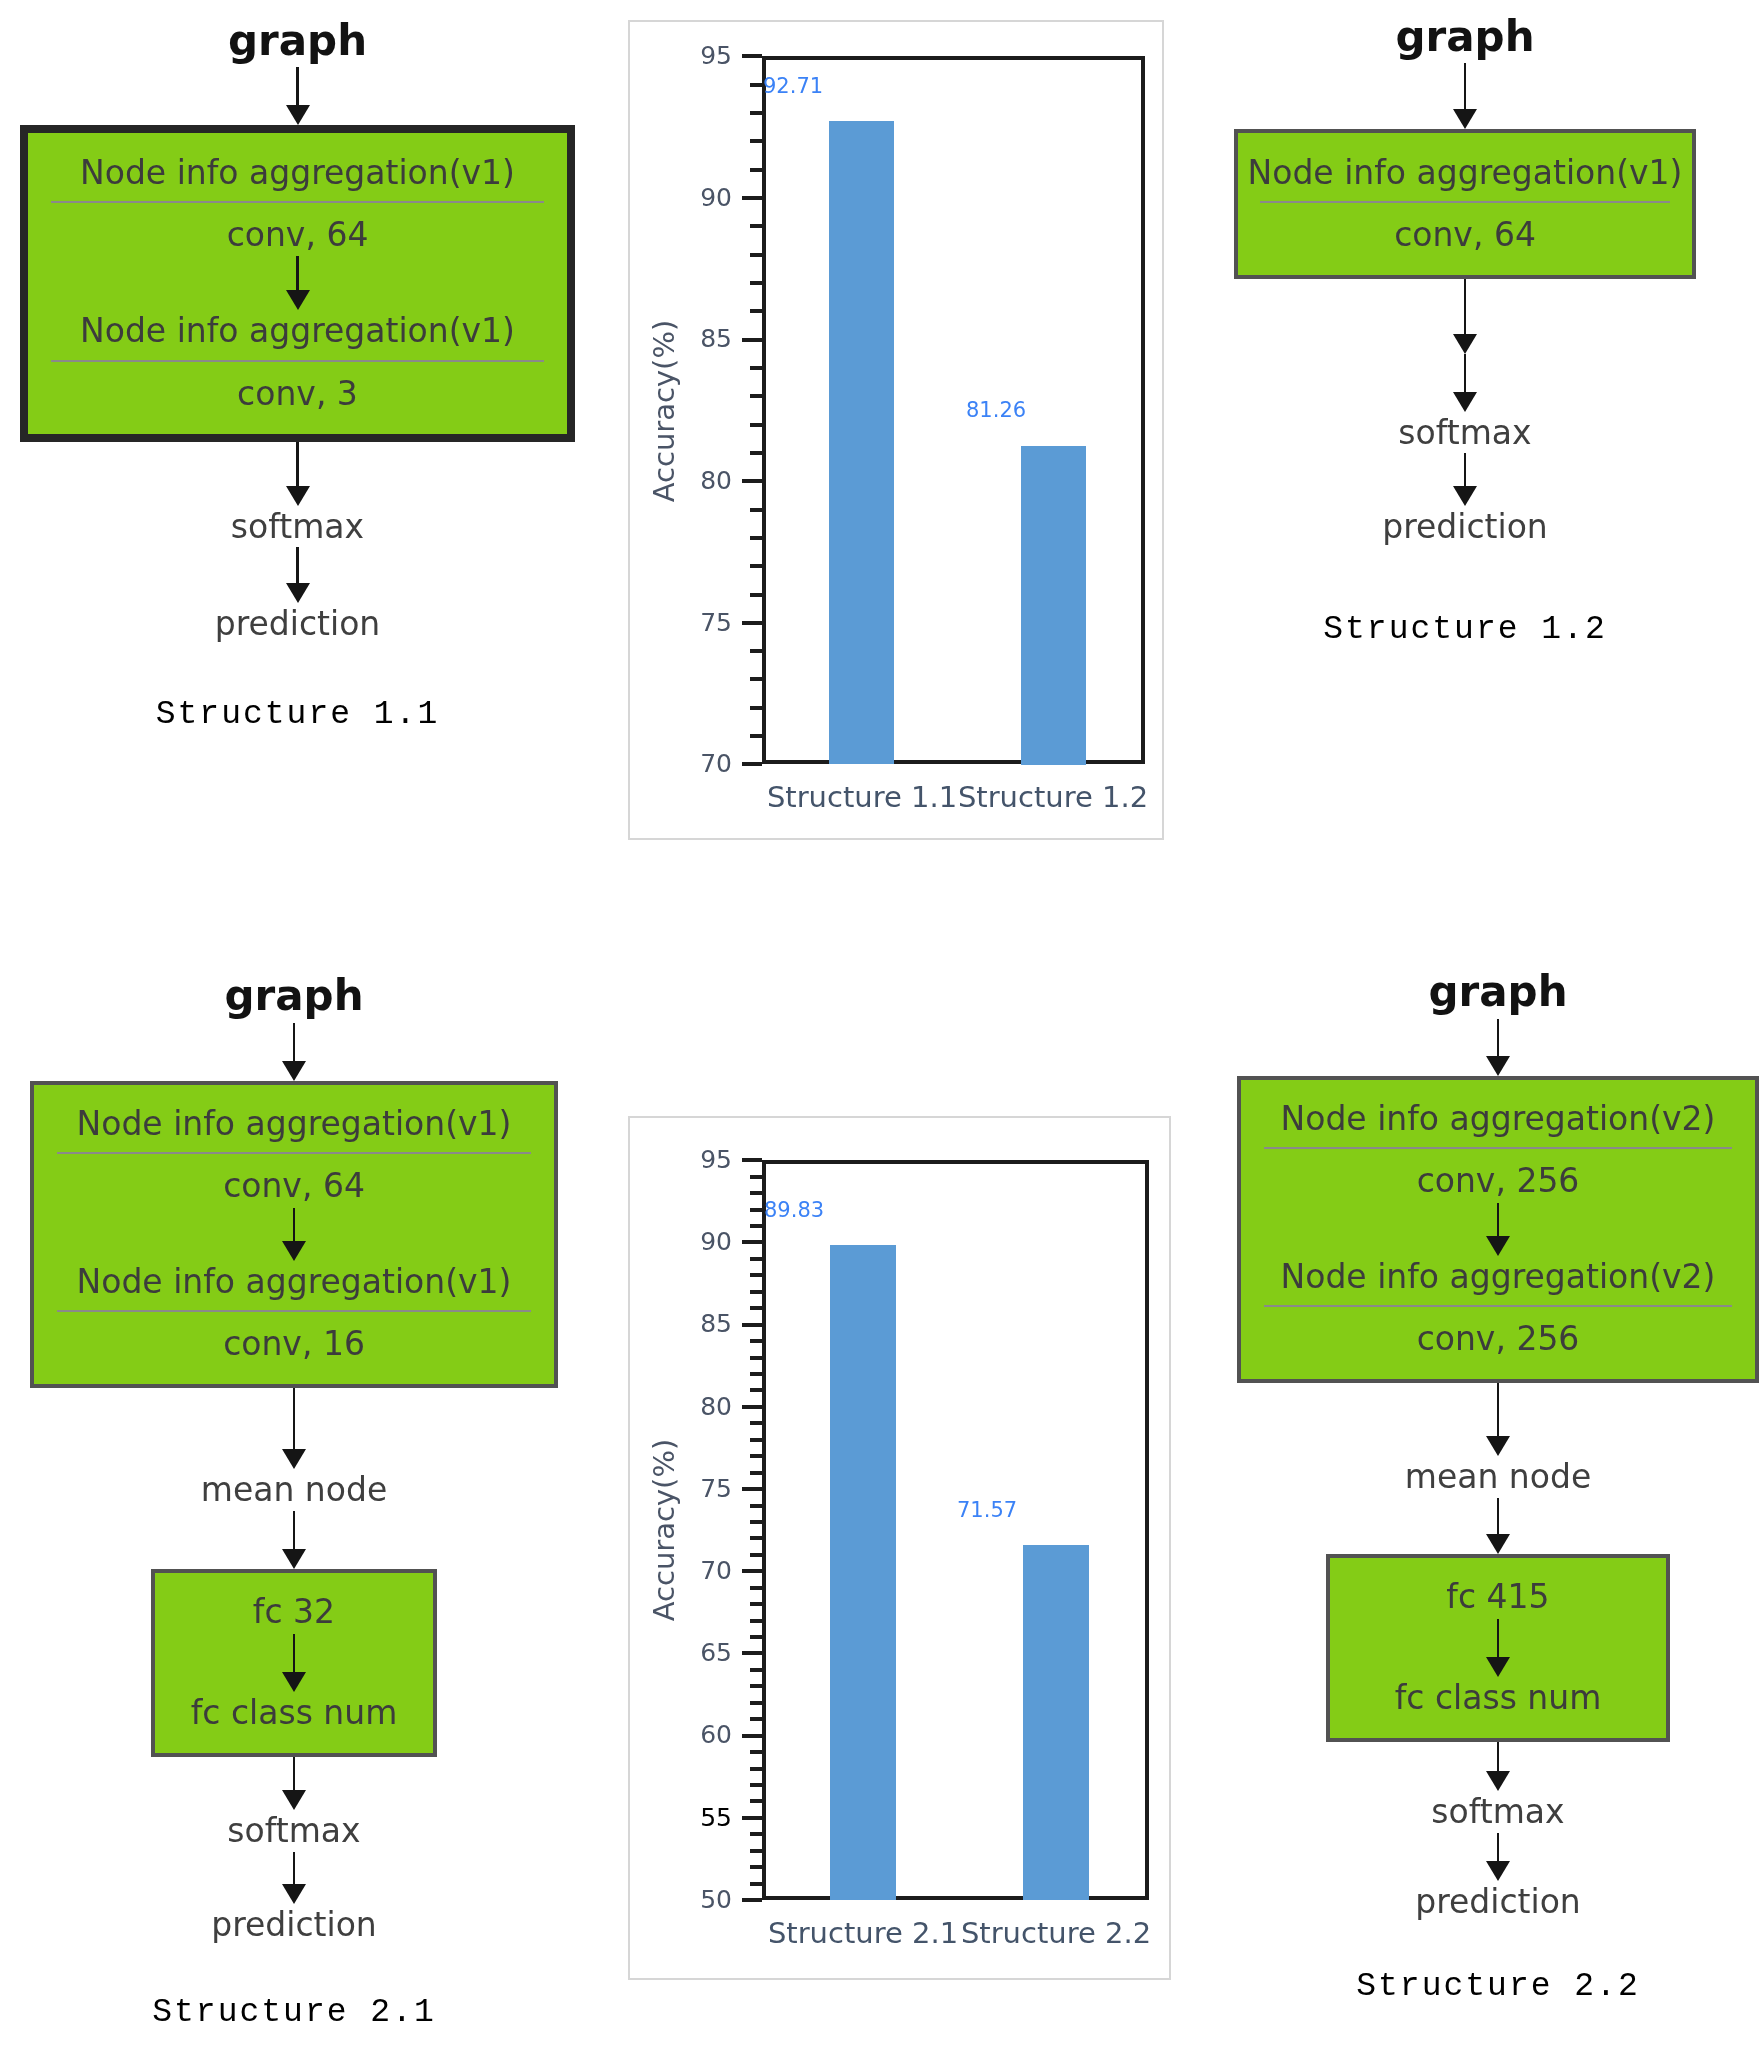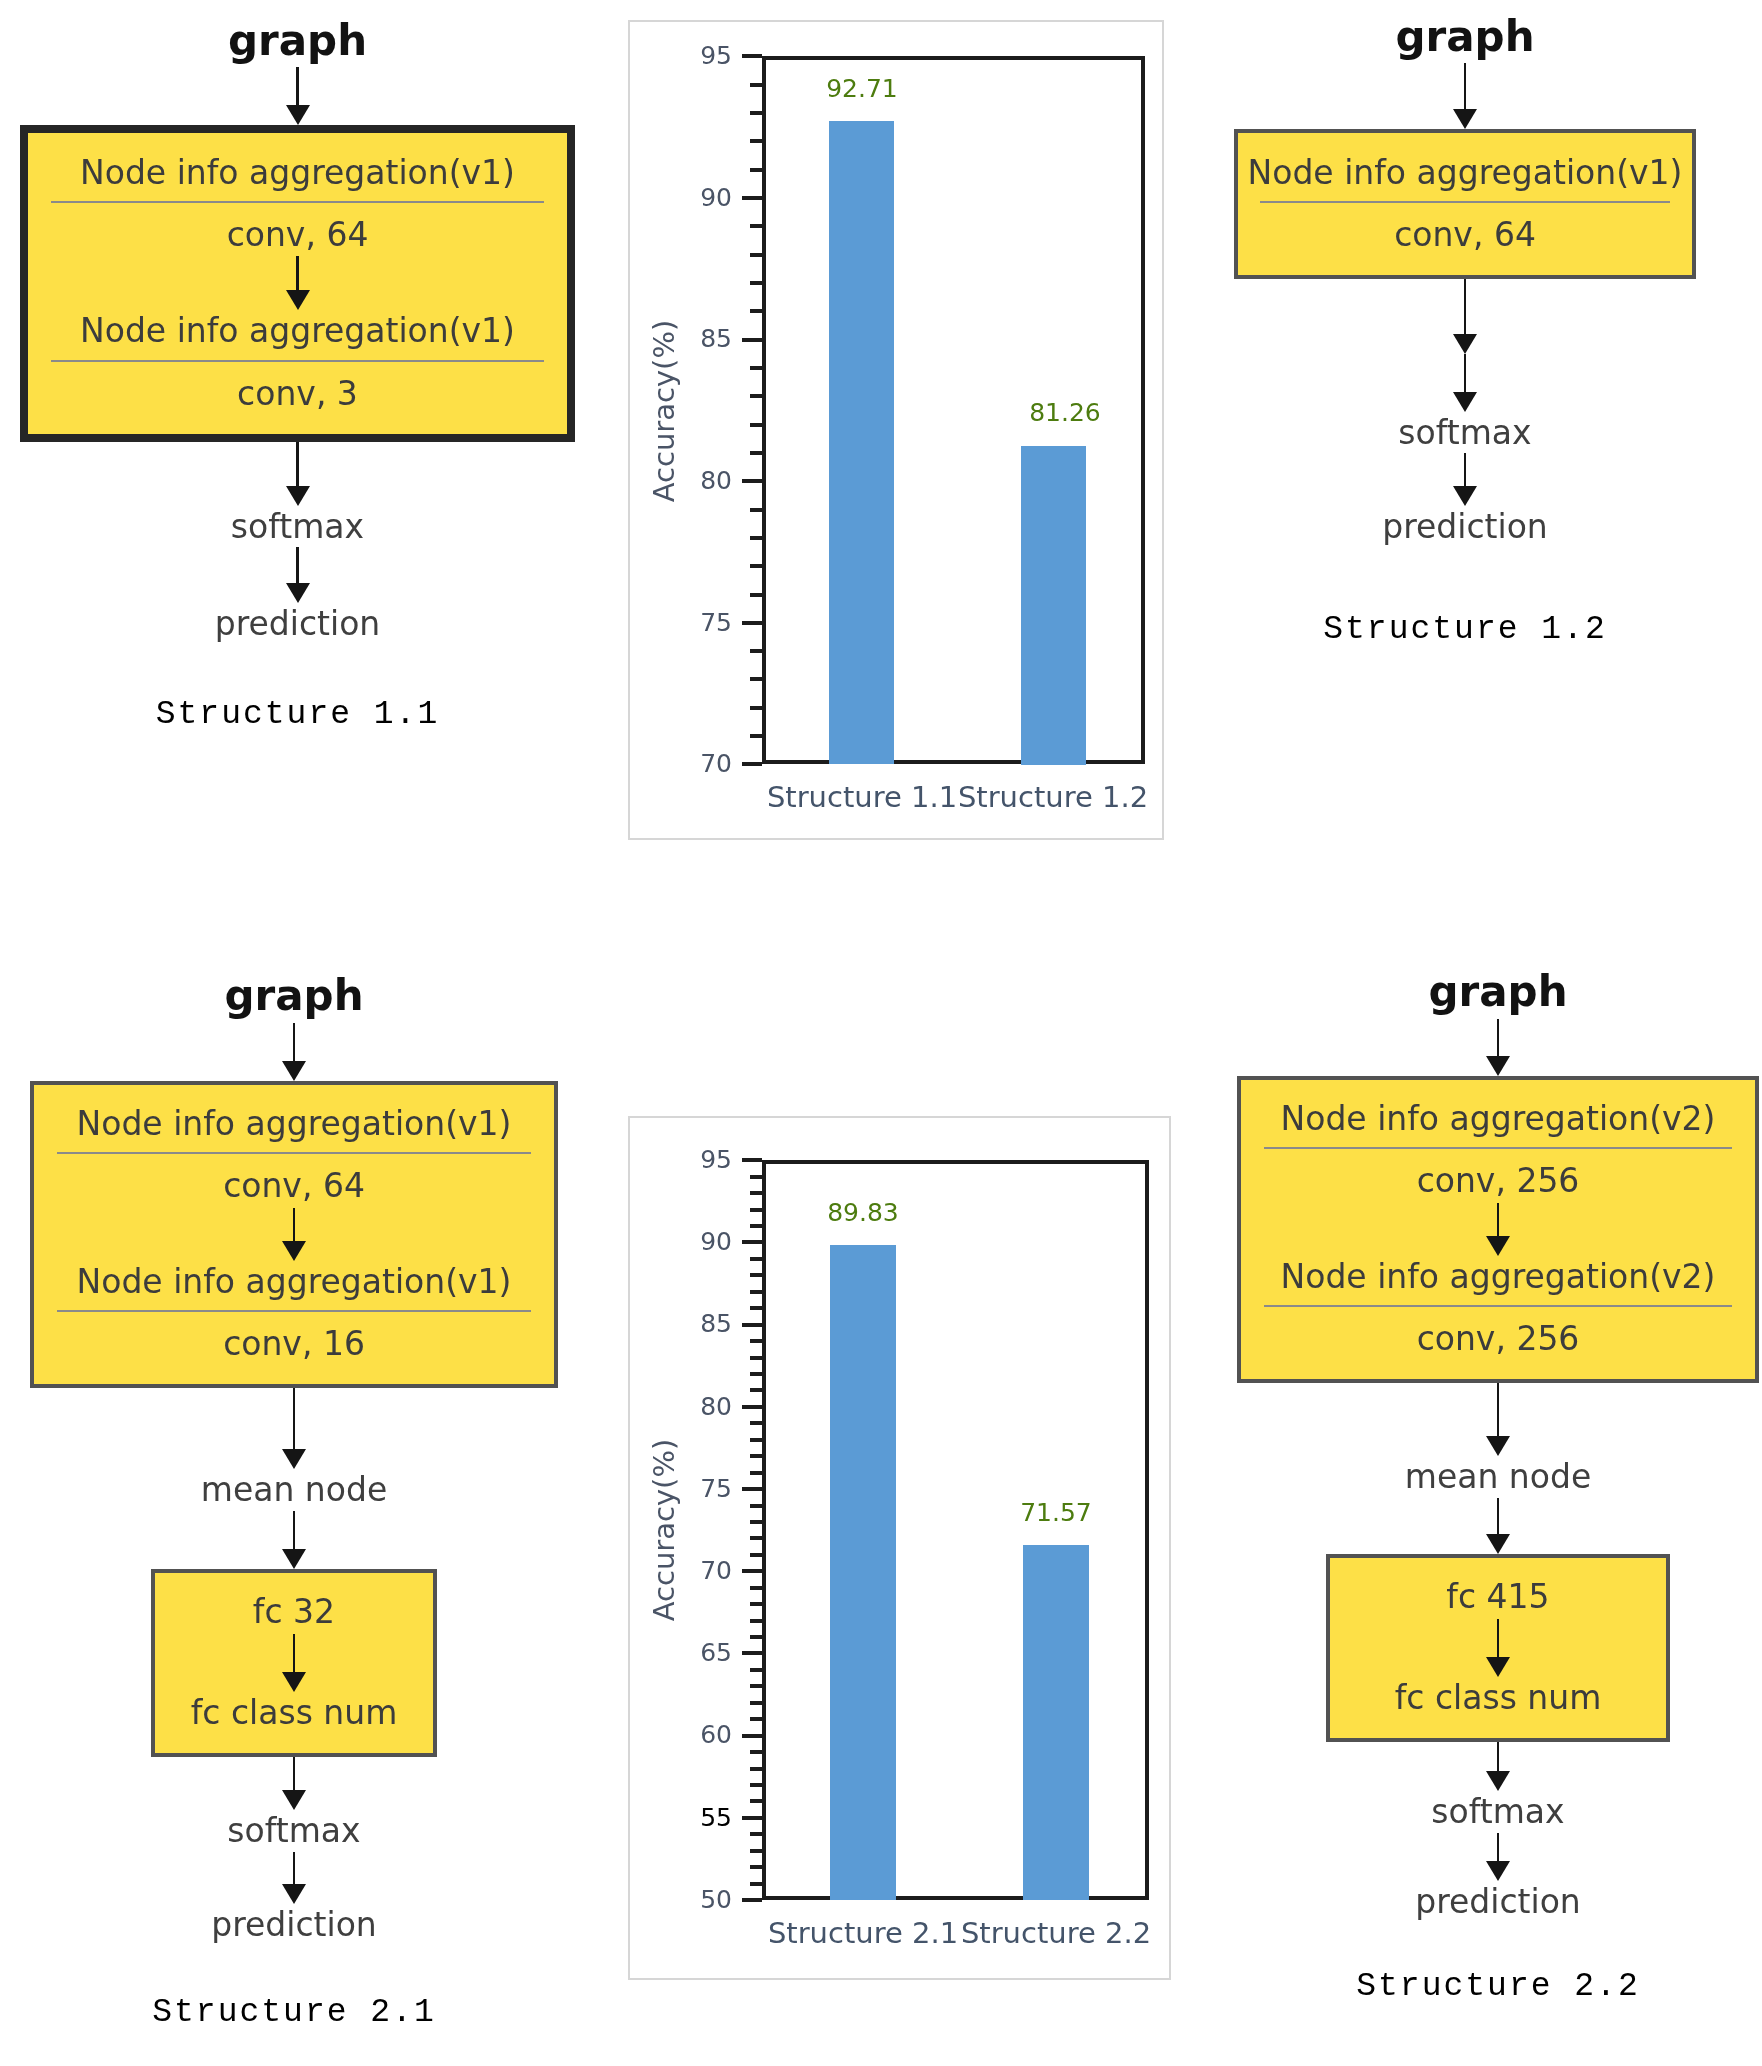--- a/index.html
+++ b/index.html
@@ -3,21 +3,21 @@
 <meta charset="utf-8">
 <style>
   html,body{margin:0;padding:0;background:#ffffff;}
   #page{position:relative;width:1762px;height:2066px;background:#ffffff;overflow:hidden;
         font-family:"DejaVu Sans","Liberation Sans",sans-serif;}
 
   
   .diagram{position:absolute;display:flex;flex-direction:column;align-items:center;}
   .d-label{font-size:33px;color:#3f3f3f;line-height:1.25;white-space:nowrap;}
   .d-label.big{font-size:42px;font-weight:600;color:#121212;}
-  .d-box{box-sizing:border-box;border:4.6px solid #525252;background:#fde047;
+  .d-box{box-sizing:border-box;border:4.6px solid #525252;background:#84cc16;
          display:flex;flex-direction:column;align-items:center;padding:18.5px 13.2px;width:100%;}
   .d-box.thick{border:8px solid #262626;}
   .d-box .d-text{font-size:33px;color:#3c3c3c;line-height:1.3;white-space:nowrap;}
   .d-rule{height:2px;background:#8a8a8a;width:96%;margin:6.6px 0 10.6px 0;}
   .d-arrow{display:flex;flex-direction:column;align-items:center;}
   .d-arrow .shaft{width:2.6px;background:#151515;}
   .d-arrow .head{width:0;height:0;border-left:12.6px solid transparent;
                  border-right:12.6px solid transparent;border-top:20.5px solid #151515;}
   .d-caption{font-family:"Liberation Mono","DejaVu Sans Mono",monospace;
              font-size:33px;color:#000;letter-spacing:2px;white-space:nowrap;}
@@ -26,21 +26,21 @@
   .s21 .d-caption{margin-top:49px;}
   .s22 .d-caption{margin-top:46px;}
 
   
   .chart-panel{position:absolute;background:#ffffff;border:2px solid #d6d6d6;box-sizing:border-box;}
   .chart-panel *{box-sizing:border-box;}
   .plot{position:absolute;border:4px solid #1c1c1c;background:#ffffff;}
   .ytick{position:absolute;background:#1c1c1c;height:4px;}
   .ytick-label{position:absolute;font-size:25px;color:#4a5466;text-align:right;height:34px;line-height:34px;}
   .bar{position:absolute;}
-  .value-label{position:absolute;font-size:25px;color:#4d7c0f;text-align:center;white-space:nowrap;}
+  .value-label{position:absolute;font-size:21px;color:#3b82f6;white-space:nowrap;}
   .x-label{position:absolute;font-size:29px;color:#44546A;text-align:center;white-space:nowrap;}
   .y-axis-title{position:absolute;font-size:29px;color:#4a5466;text-align:center;transform:rotate(-90deg);white-space:nowrap;}
 </style>
 </head>
 <body>
 
 <div id="page">
   <div id="d-s11" class="diagram s11" style="left:20px;top:14.5px;width:555px;">
       <div class="d-label big">graph</div>
       <div class="d-arrow">

